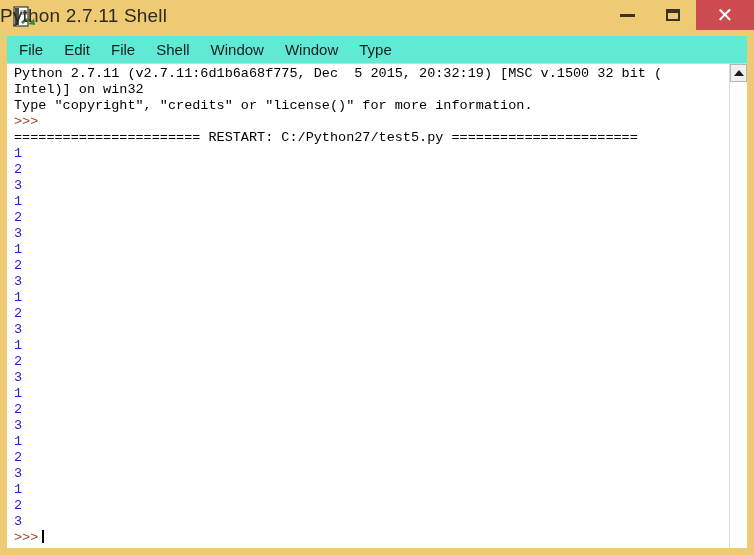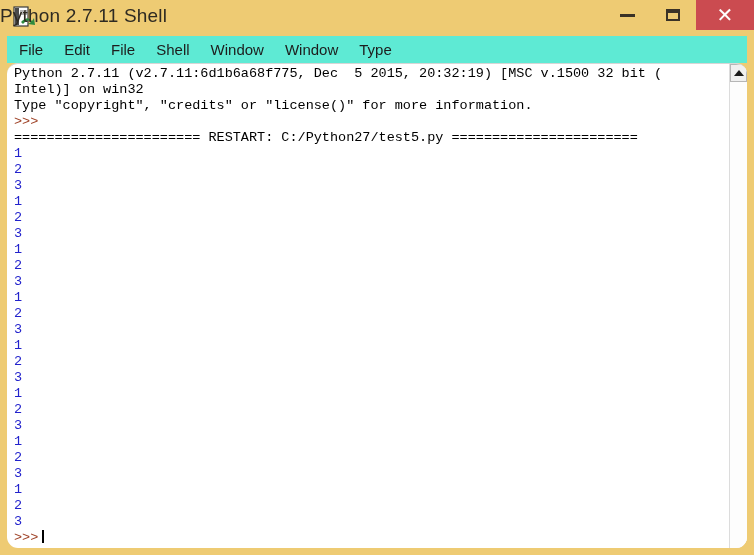--- a/index.html
+++ b/index.html
@@ -123,21 +123,20 @@
   .shell-area {
     position: absolute;
     left: 7px;
     top: 63px;
     width: 740px;
     height: 485px;
     background: #ffffff;
     border-top: 1px solid #d6d6d6;
     box-sizing: border-box;
     overflow: hidden;
-    border-radius: 11px;
   }
   .shell-text {
     position: absolute;
     left: 7px;
     top: 2px;
     width: 712px;
     font-family: "Liberation Mono", "DejaVu Sans Mono", monospace;
     font-size: 13.5px;
     line-height: 16px;
     white-space: pre;

